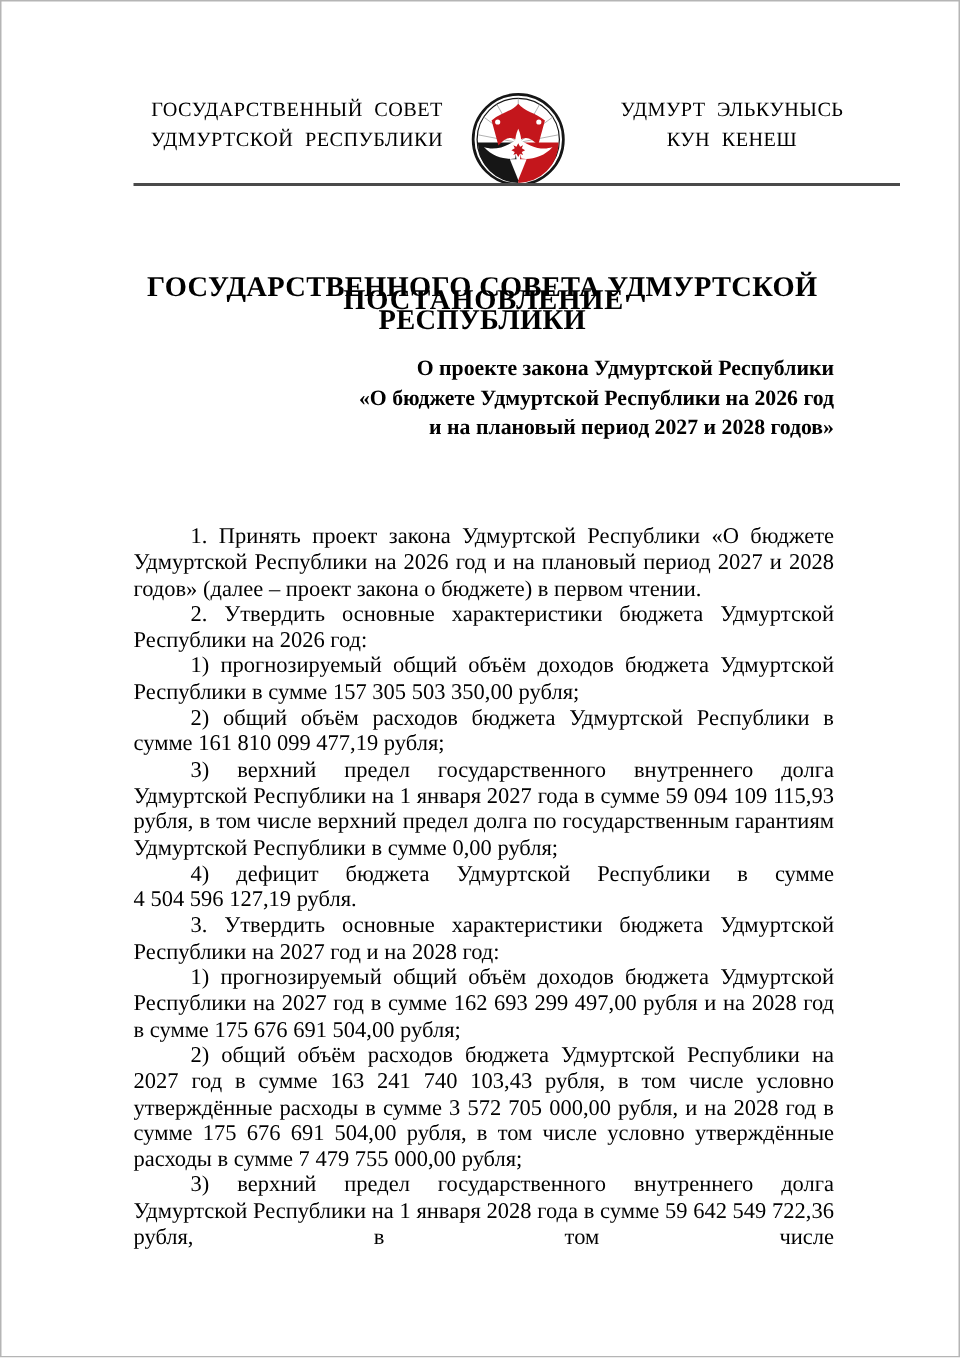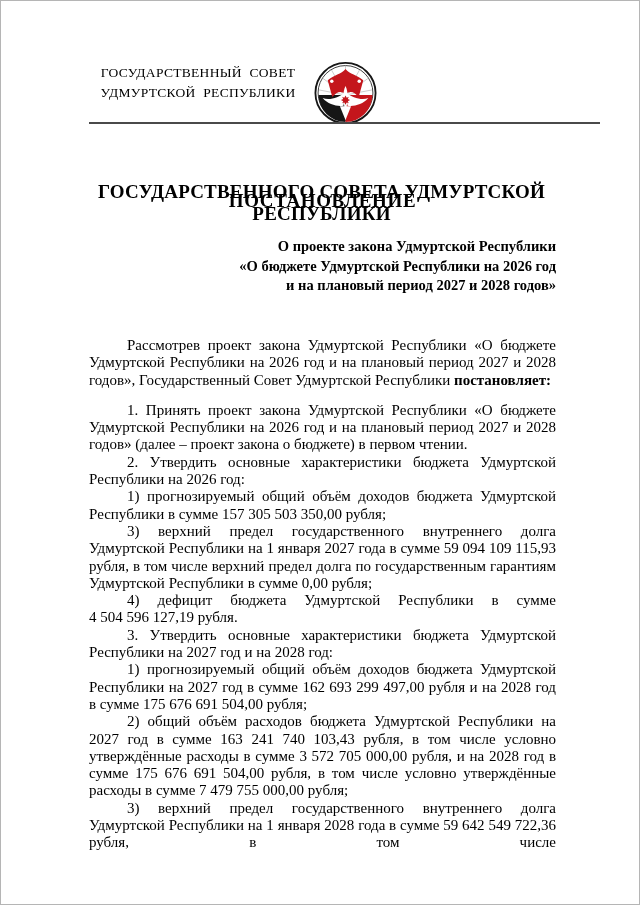--- a/index.html
+++ b/index.html
@@ -56,38 +56,42 @@
       <circle cx="17.5" cy="19.5" r="1.7" fill="#ffffff"></circle>
       <circle cx="44.5" cy="19.5" r="1.7" fill="#ffffff"></circle>
       <path d="M31,24 C28.2,30 28.2,37 31,50 C33.8,37 33.8,30 31,24 Z" fill="#ffffff"></path>
       <path d="M31,30 C24,36 15,38.5 8.5,36 C14,42.5 23,44.5 29,43.5 Z" fill="#ffffff"></path>
       <path d="M31,30 C38,36 47,38.5 53.5,36 C48,42.5 39,44.5 33,43.5 Z" fill="#ffffff"></path>
       <path d="M25.5,44 L36.5,44 L31,57.5 Z" fill="#ffffff"></path>
       <path d="M31,33.5 L32.2,35.7 L34.2,34.8 L33.3,36.8 L35.5,38 L33.3,39.2 L34.2,41.2 L32.2,40.3 L31,42.5 L29.8,40.3 L27.8,41.2 L28.7,39.2 L26.5,38 L28.7,36.8 L27.8,34.8 L29.8,35.7 Z" fill="#c4161c"></path>
     </svg>
   </div>
 
+  <div class="header-block header-right">
+    <div>УДМУРТ ЭЛЬКУНЫСЬ</div>
+    <div>КУН КЕНЕШ</div>
+  </div>
 
   <div class="rule"></div>
 
   <div class="title">ПОСТАНОВЛЕНИЕ</div>
   <div class="subtitle">ГОСУДАРСТВЕННОГО СОВЕТА УДМУРТСКОЙ РЕСПУБЛИКИ</div>
 
   <div class="subject">
     <div>О проекте закона Удмуртской Республики</div>
     <div>«О бюджете Удмуртской Республики на 2026 год</div>
     <div>и на плановый период 2027 и 2028 годов»</div>
   </div>
 
   <div class="body-text">
-    <p><span>Рассмотрев проект закона Удмуртской Республики «О бюджете Удмуртской Республики на 2026 год и на плановый период 2027 и 2028 годов», Государственный Совет Удмуртской Республики</span> <b>постановляет:</b></p>
     <div class="para-gap"></div>
     <p>1. Принять проект закона Удмуртской Республики «О бюджете Удмуртской Республики на 2026 год и на плановый период 2027 и 2028 годов» (далее – проект закона о бюджете) в первом чтении.</p>
     <p>2. Утвердить основные характеристики бюджета Удмуртской Республики на 2026 год:</p>
     <p>1) прогнозируемый общий объём доходов бюджета Удмуртской Республики в сумме 157&nbsp;305&nbsp;503&nbsp;350,00 рубля;</p>
+    <p>2) общий объём расходов бюджета Удмуртской Республики в сумме 161&nbsp;810&nbsp;099&nbsp;477,19 рубля;</p>
     <p>3) верхний предел государственного внутреннего долга Удмуртской Республики на 1 января 2027 года в сумме 59&nbsp;094&nbsp;109&nbsp;115,93 рубля, в том числе верхний предел долга по государственным гарантиям Удмуртской Республики в сумме 0,00 рубля;</p>
     <p>4) дефицит бюджета Удмуртской Республики в сумме 4&nbsp;504&nbsp;596&nbsp;127,19 рубля.</p>
     <p>3. Утвердить основные характеристики бюджета Удмуртской Республики на 2027 год и на 2028 год:</p>
     <p>1) прогнозируемый общий объём доходов бюджета Удмуртской Республики на 2027 год в сумме 162&nbsp;693&nbsp;299&nbsp;497,00 рубля и на 2028 год в сумме 175&nbsp;676&nbsp;691&nbsp;504,00 рубля;</p>
     <p>2) общий объём расходов бюджета Удмуртской Республики на 2027 год в сумме 163&nbsp;241&nbsp;740&nbsp;103,43 рубля, в том числе условно утверждённые расходы в сумме 3&nbsp;572&nbsp;705&nbsp;000,00 рубля, и на 2028 год в сумме 175&nbsp;676&nbsp;691&nbsp;504,00 рубля, в том числе условно утверждённые расходы в сумме 7&nbsp;479&nbsp;755&nbsp;000,00 рубля;</p>
     <p class="continued">3) верхний предел государственного внутреннего долга Удмуртской Республики на 1 января 2028 года в сумме 59&nbsp;642&nbsp;549&nbsp;722,36 рубля, в том числе</p>
   </div>
 
 </div>
 

